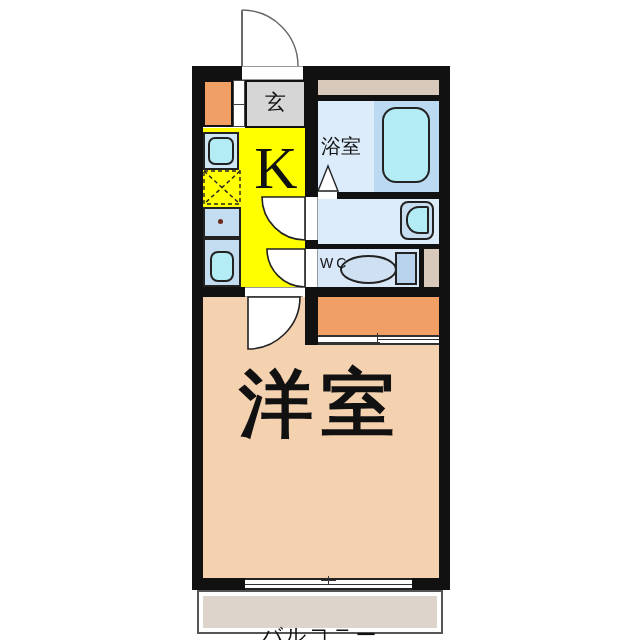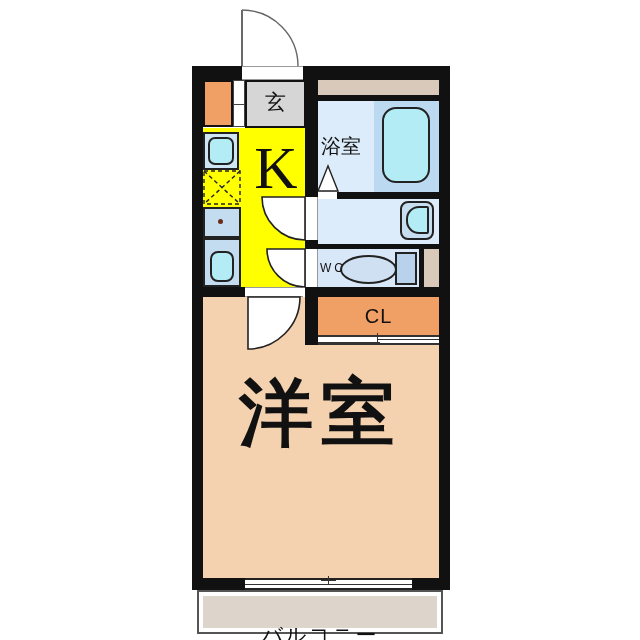--- a/index.html
+++ b/index.html
@@ -93,18 +93,17 @@
     <g stroke="#222" stroke-width="1.4" fill="none" stroke-dasharray="4,3">
       <rect x="204" y="171" width="36" height="33"></rect>
       <line x1="204" y1="171" x2="240" y2="204"></line>
       <line x1="240" y1="171" x2="204" y2="204"></line>
     </g>
   </svg>
 
   <div class="label" style="left:245px;top:88px;width:61px;text-align:center;font-size:21px;">玄</div>
   <div class="label" style="left:241px;top:134px;width:70px;text-align:center;font-size:60px;font-family:'Liberation Serif',serif;">K</div>
   <div class="label" style="left:321px;top:133px;font-size:20px;">浴室</div>
-  <div class="label" style="left:320px;top:261px;font-size:12px;letter-spacing:3px;">WC</div>
-  <div class="label" style="left:318px;top:305px;width:121px;text-align:center;font-size:20px;letter-spacing:1px;">CL</div>
-  <div class="label" style="left:203px;top:364px;width:236px;text-align:center;font-size:74px;font-weight:bold;letter-spacing:8px;">洋室</div>
+  <div class="label" style="left:320px;top:255px;font-size:14px;letter-spacing:3px;">WC</div>
+  <div class="label" style="left:203px;top:355px;width:236px;text-align:center;font-size:74px;font-weight:bold;letter-spacing:8px;">洋室</div>
   <div class="label" style="left:197px;top:600px;width:246px;text-align:center;font-size:21px;letter-spacing:2px;margin-top:21px;">バルコニー</div>
 
 </div>
 
 </body></html>

